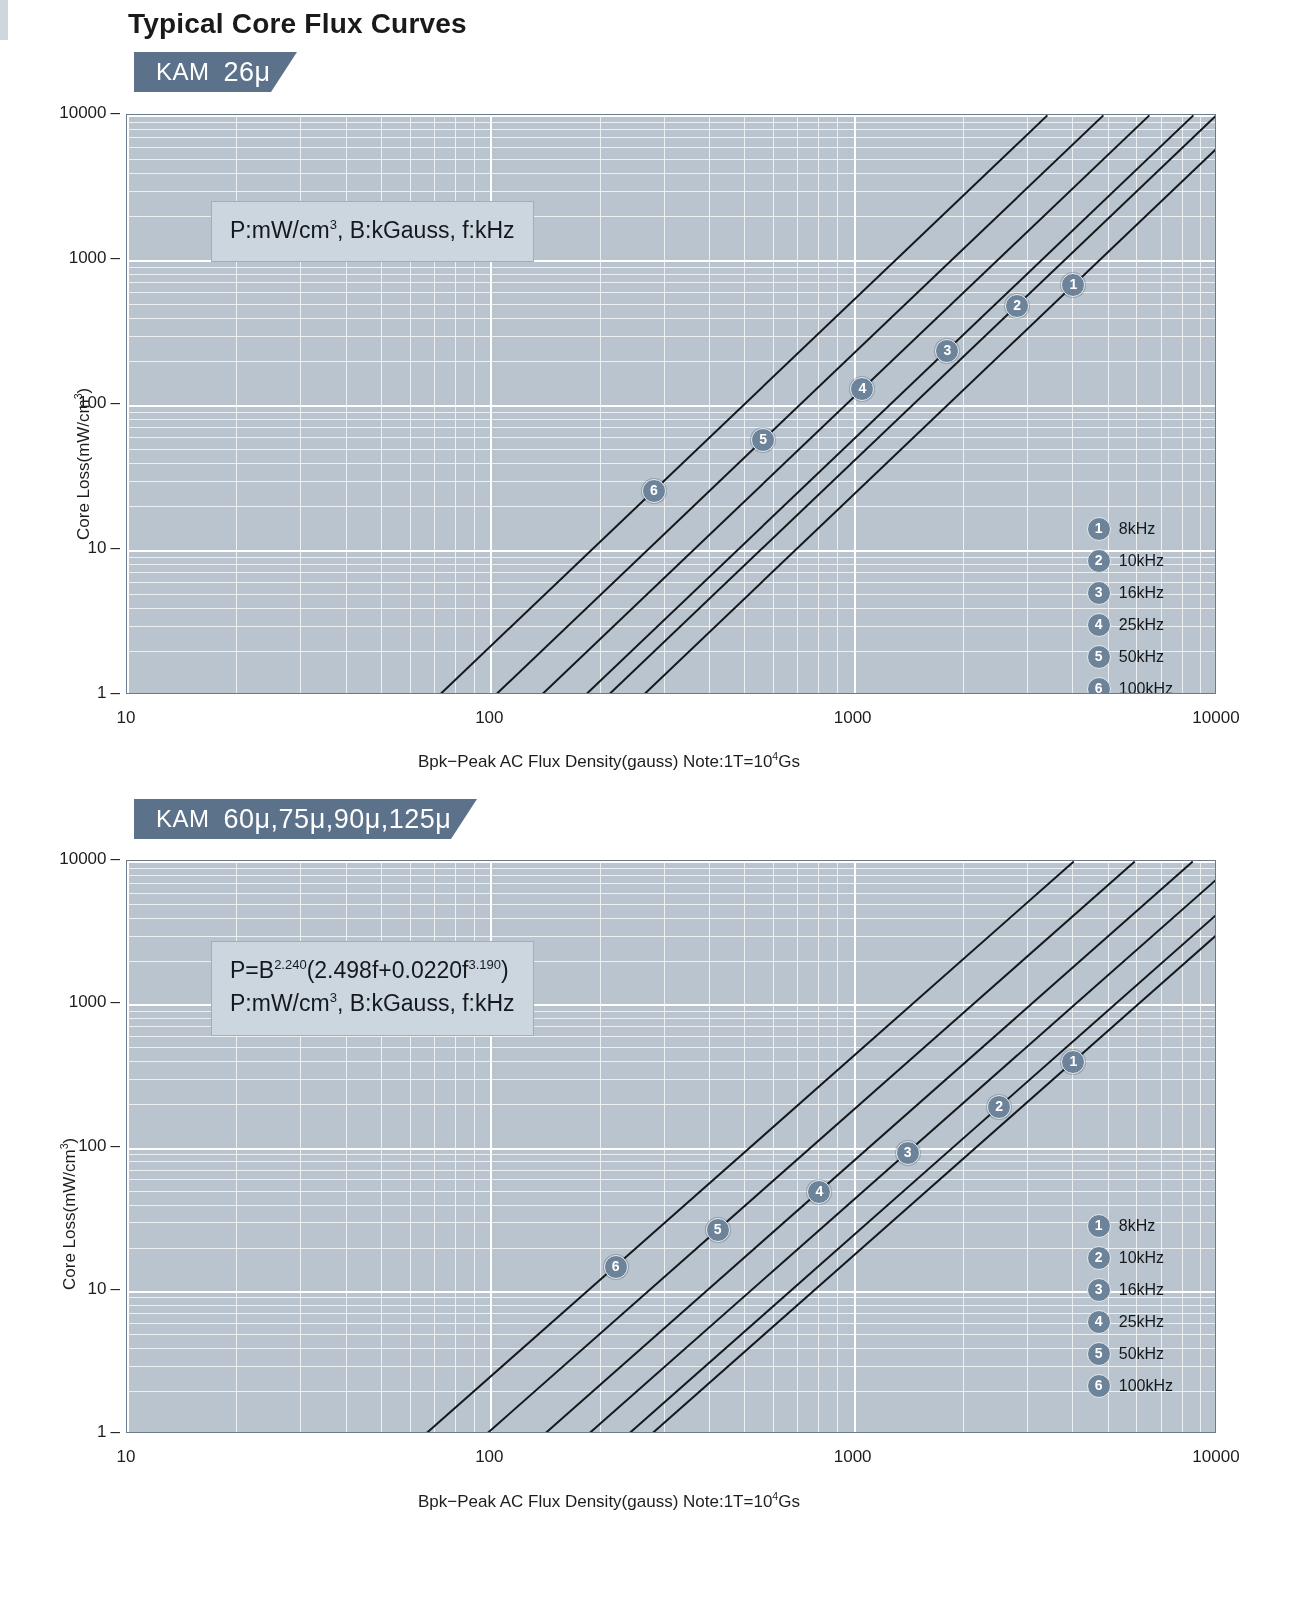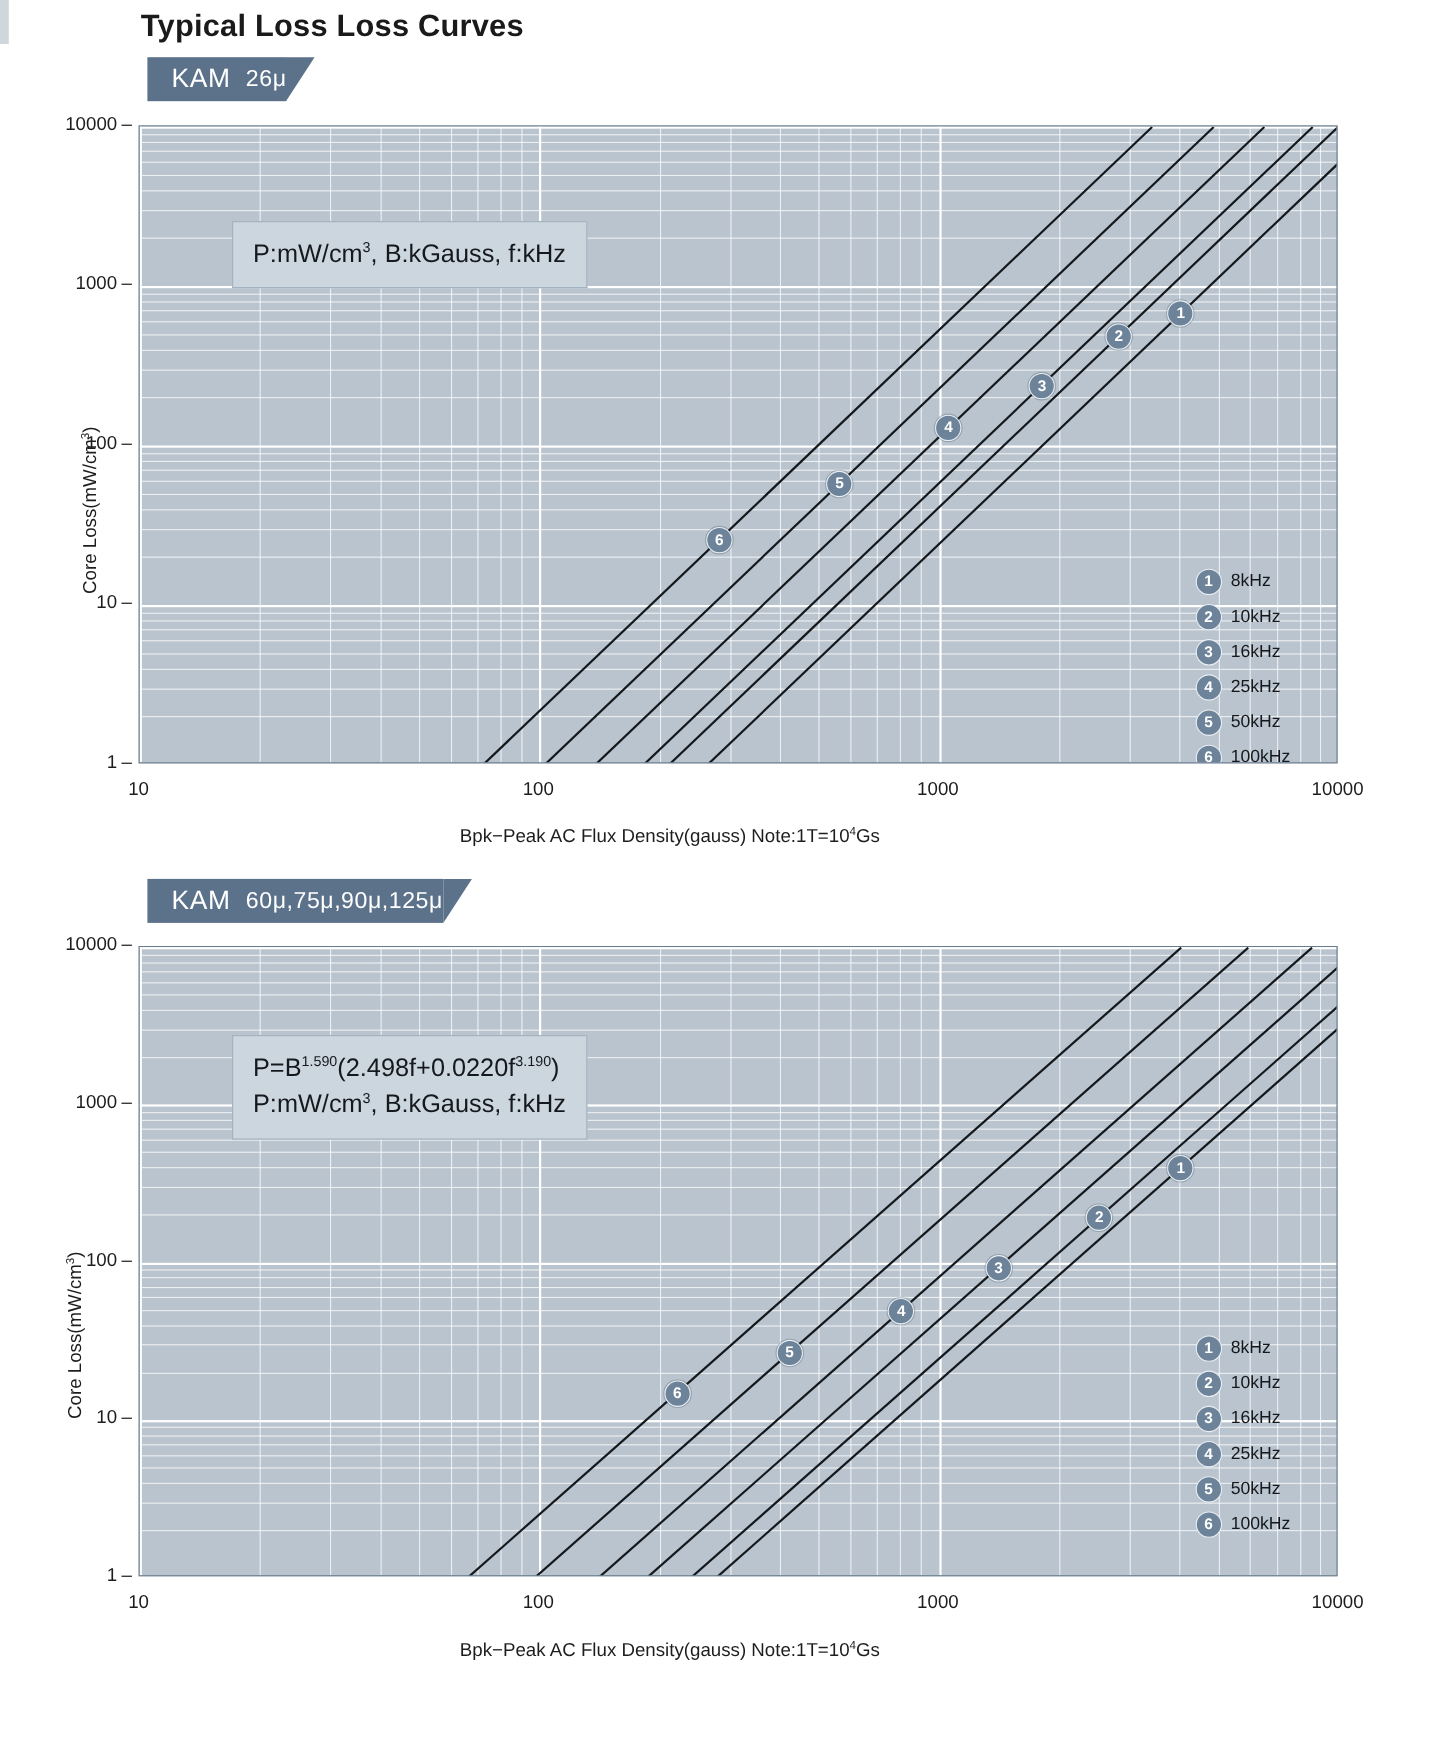--- a/index.html
+++ b/index.html
@@ -24,21 +24,21 @@
   .banner{
     position:absolute;height:40px;background:#5c728a;color:#fff;
     display:flex;align-items:center;padding-left:22px;
     font-size:24px;letter-spacing:.5px;
   }
   .banner::after{
     content:"";position:absolute;right:-26px;top:0;
     border-left:26px solid #5c728a;
     border-bottom:40px solid transparent;
   }
-  .banner .sub{font-size:21px;}
+  .banner .sub{font-size:27px;}
 
   .plot{
     position:absolute;background:#b9c4ce;border:1px solid #6a7c8c;
     box-sizing:border-box;overflow:hidden;
   }
   .plot .gridwrap{position:absolute;inset:0;}
   .plot .gh{position:absolute;left:0;right:0;height:1px;background:rgba(255,255,255,.75);}
   .plot .gh.major{height:2px;background:#ffffff;}
   .plot .gv{position:absolute;top:0;bottom:0;width:1px;background:rgba(255,255,255,.75);}
   .plot .gv.major{width:2px;background:#ffffff;}
@@ -76,21 +76,21 @@
     margin-right:8px;flex:none;
   }
   .legend .row .lb{font-size:16px;color:#15191d;white-space:nowrap;}
   sup{font-size:.62em;vertical-align:super;}
 </style>
 </head>
 <body>
 
 <div class="tick-left"></div>
 
-<div class="page-title">Typical Loss Loss Curves</div>
+<div class="page-title">Typical Core Flux Curves</div>
 
 <div class="chart-block one">
 
   <div class="banner" id="banner1" style="left:134px;top:-8px;">
     <span>KAM</span>
     <span class="sub" style="margin-left:14px;">26μ</span>
   </div>
 
   <div class="plot" id="plot1" style="left:126px;top:54px;width:1090px;height:580px;">
     <div class="gridwrap" id="grid1">
@@ -316,21 +316,21 @@
         <div class="marker" style="left: 934.415px; top: 189.255px;">1</div>
         <div class="marker" style="left: 860.252px; top: 233.953px;">2</div>
         <div class="marker" style="left: 768.76px; top: 280.015px;">3</div>
         <div class="marker" style="left: 680.456px; top: 318.623px;">4</div>
         <div class="marker" style="left: 578.781px; top: 356.957px;">5</div>
         <div class="marker" style="left: 476.747px; top: 393.525px;">6</div>
       </div>
 
     <div class="formula" style="left:84px;top:80px;">
       <div>
-        <span>P=B</span><sup>1.590</sup><span>(2.498f+0.0220f</span><sup>3.190</sup><span>)</span>
+        <span>P=B</span><sup>2.240</sup><span>(2.498f+0.0220f</span><sup>3.190</sup><span>)</span>
       </div>
       <div>
         <span>P:mW/cm</span><sup>3</sup><span>, B:kGauss, f:kHz</span>
       </div>
     </div>
 
     <div class="legend" id="legend2" style="right:42px;bottom:30px;">
         <div class="row">
           <div class="mk">1</div>
           <div class="lb">8kHz</div>

